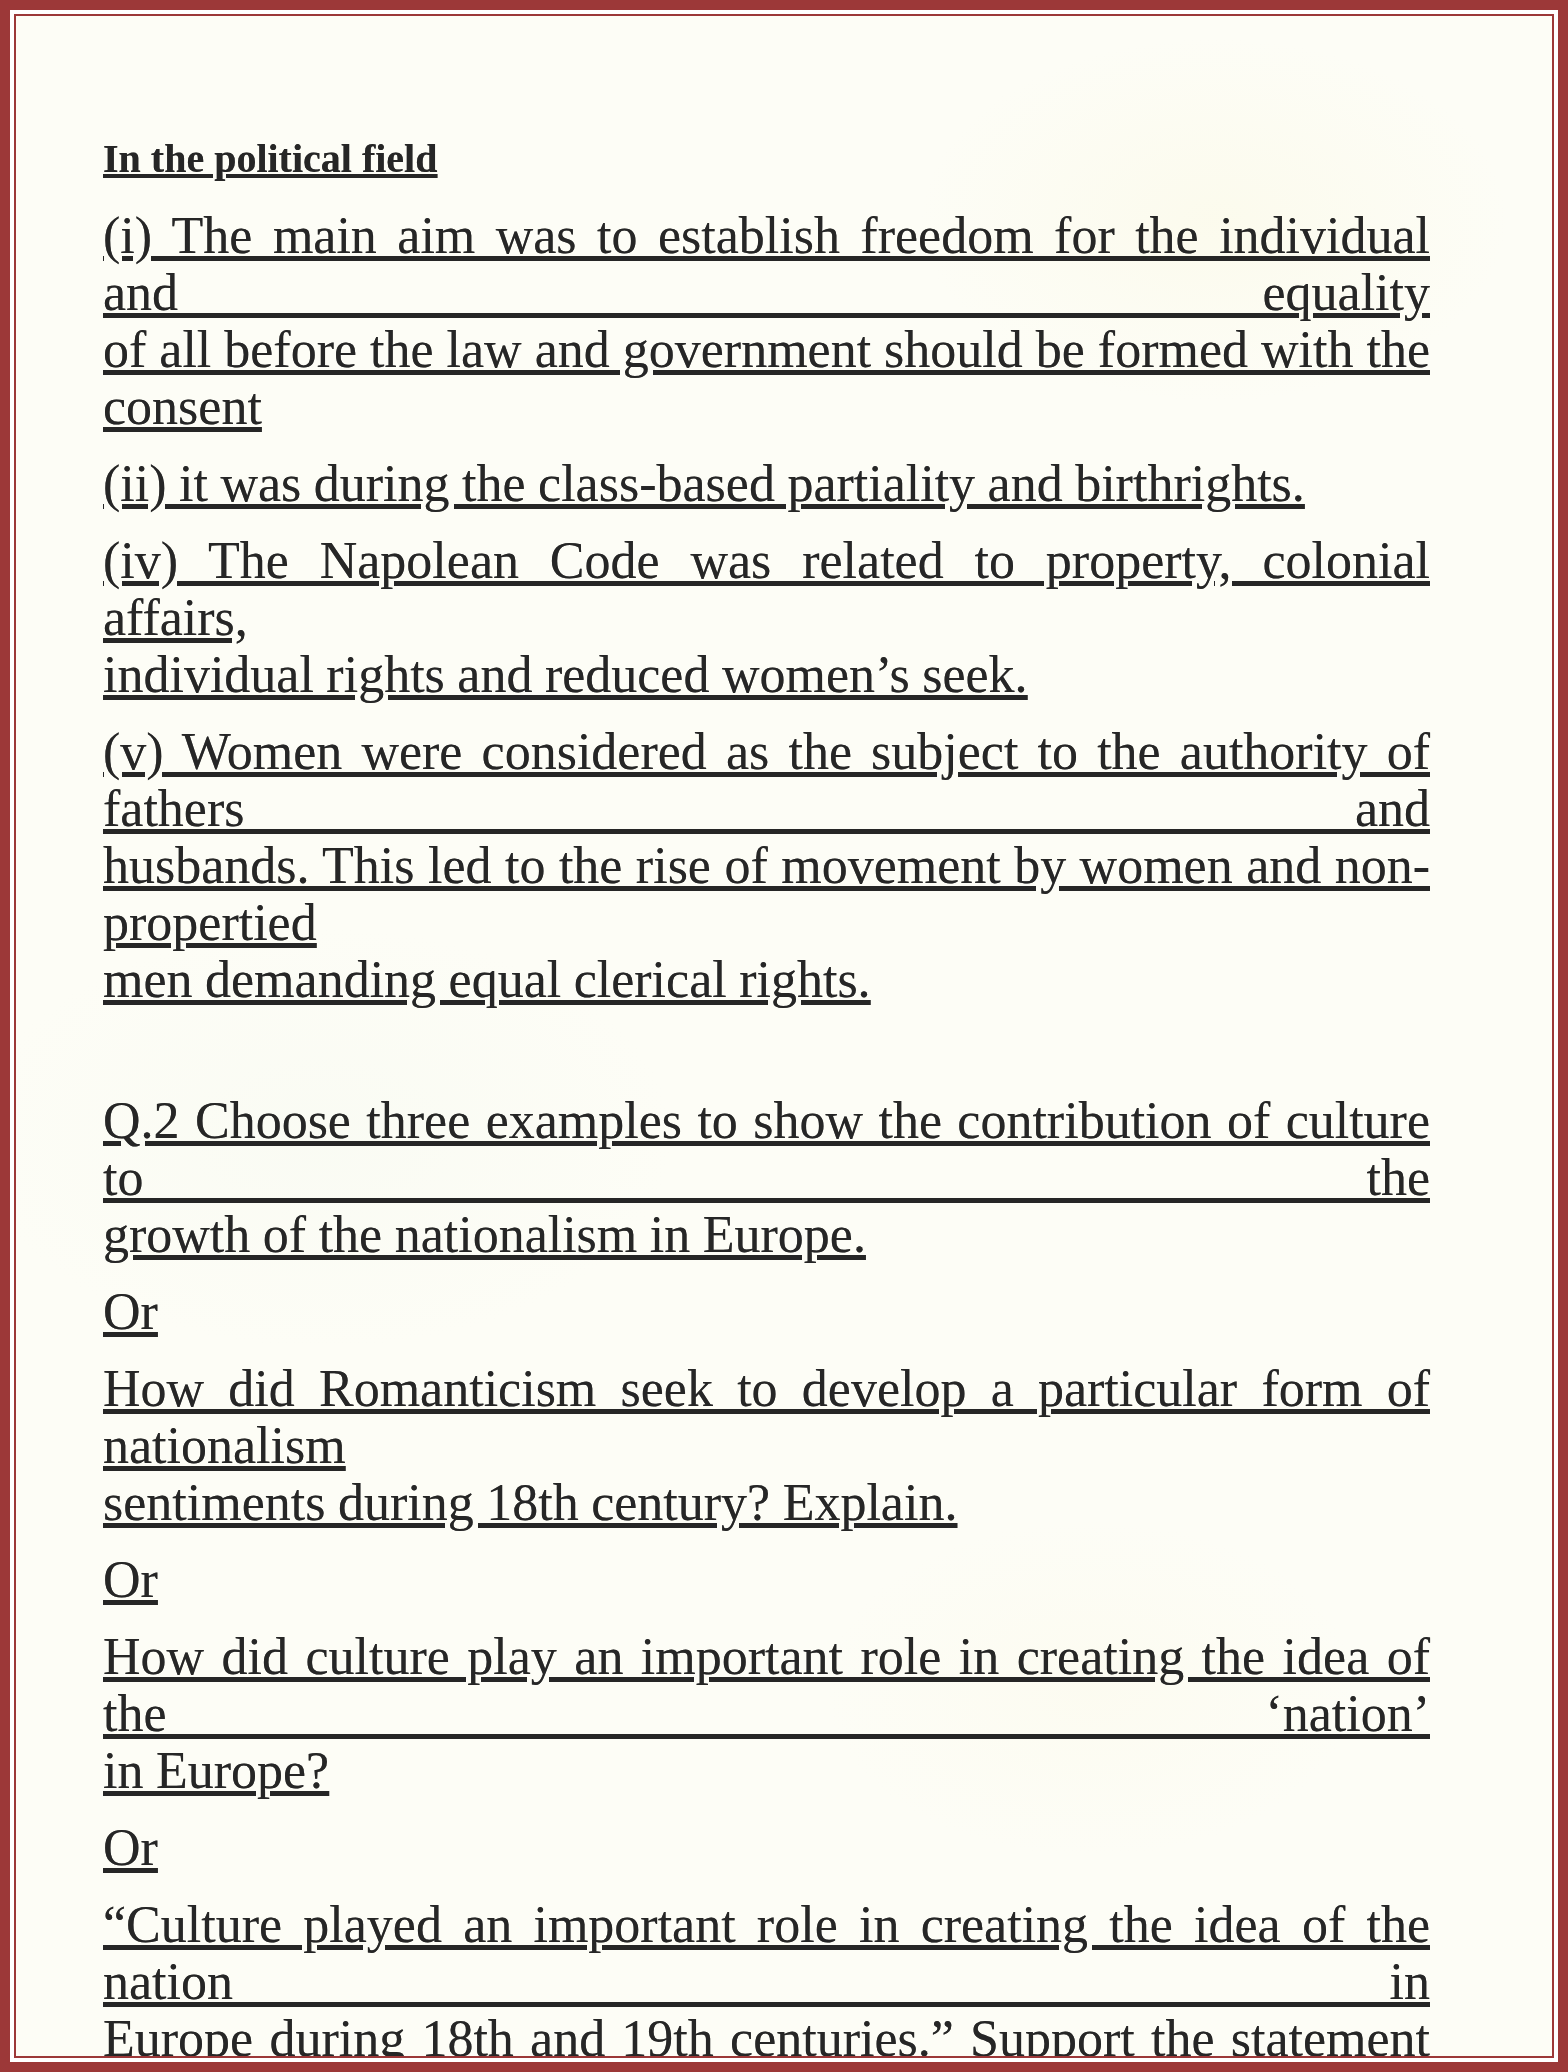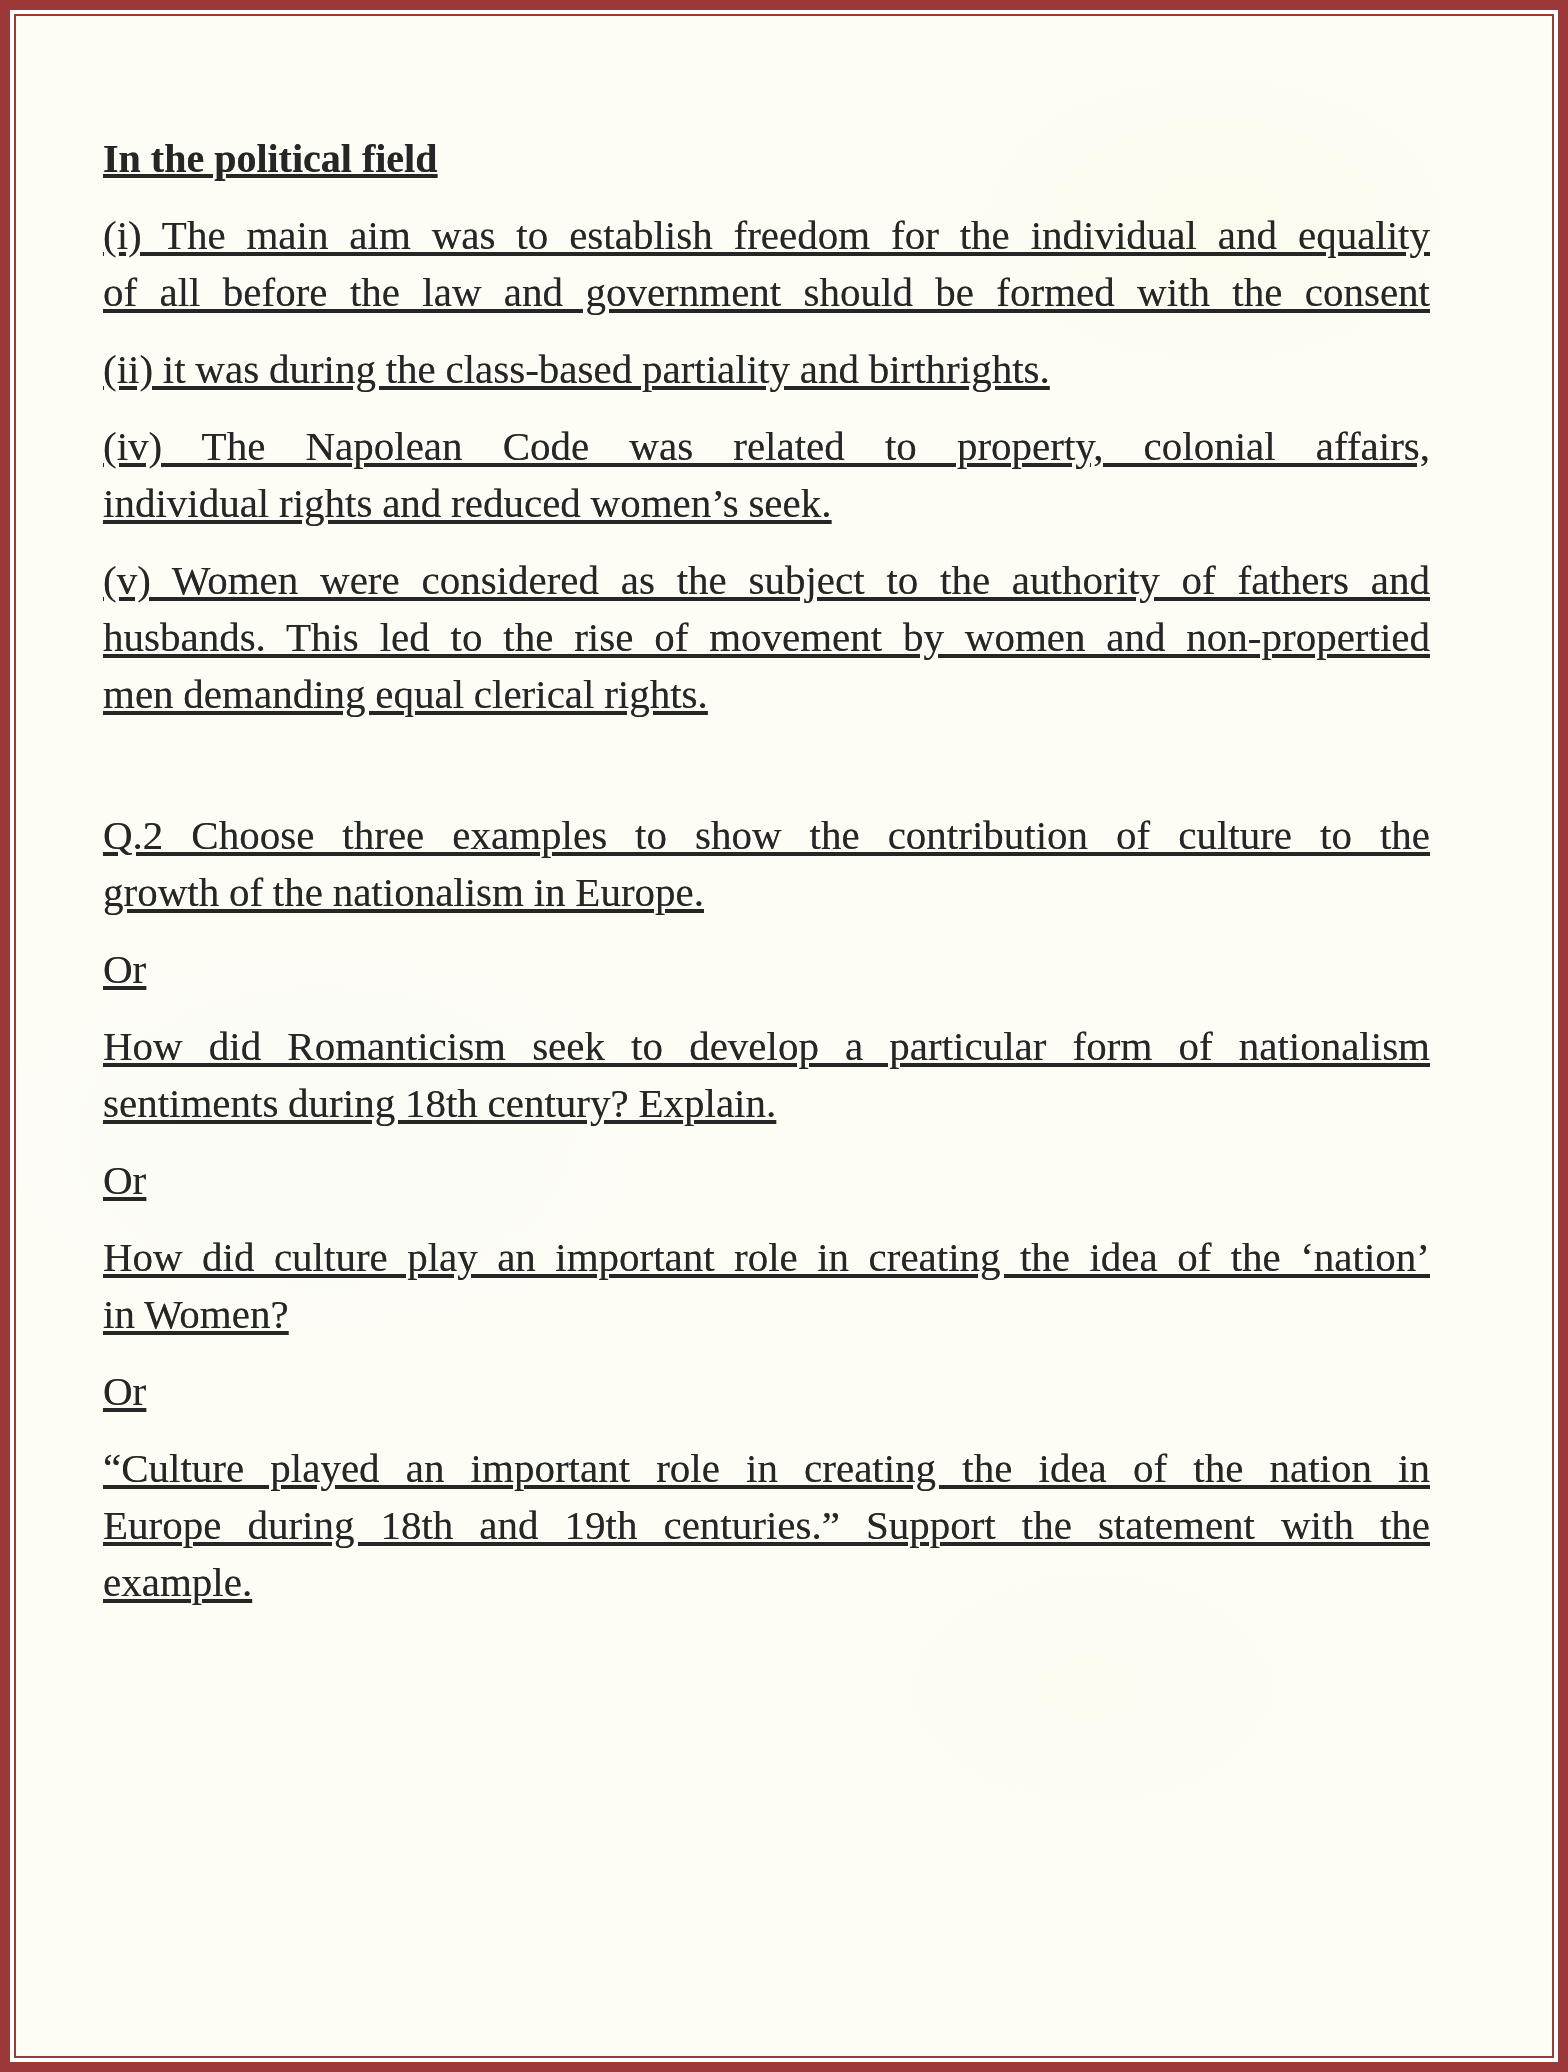--- a/index.html
+++ b/index.html
@@ -44,21 +44,21 @@
     font-size:40px;
     line-height:57px;
     font-weight:bold;
     margin:0 0 20px 0;
     text-shadow:0 0 0.6px rgba(30,30,30,0.65);
   }
   .para{
     margin:0 0 20px 0;
   }
   .line{
-    font-size:41px;
+    font-size:52px;
     line-height:57px;
     word-spacing:-0.5px;
     text-align:justify;
     text-align-last:justify;
     text-shadow:0 0 0.6px rgba(30,30,30,0.6);
     white-space:normal;
   }
   .line.last{
     text-align-last:left;
   }
@@ -100,21 +100,21 @@
           </div>
           <div class="para">
             <div class="line">How did Romanticism seek to develop a particular form of nationalism</div>
             <div class="line last">sentiments during 18th century? Explain.</div>
           </div>
           <div class="para">
             <div class="line last">Or</div>
           </div>
           <div class="para">
             <div class="line">How did culture play an important role in creating the idea of the ‘nation’</div>
-            <div class="line last">in Women?</div>
+            <div class="line last">in Europe?</div>
           </div>
           <div class="para">
             <div class="line last">Or</div>
           </div>
           <div class="para">
             <div class="line">“Culture played an important role in creating the idea of the nation in</div>
             <div class="line">Europe during 18th and 19th centuries.” Support the statement with the</div>
             <div class="line last">example.</div>
           </div>
         </div>

